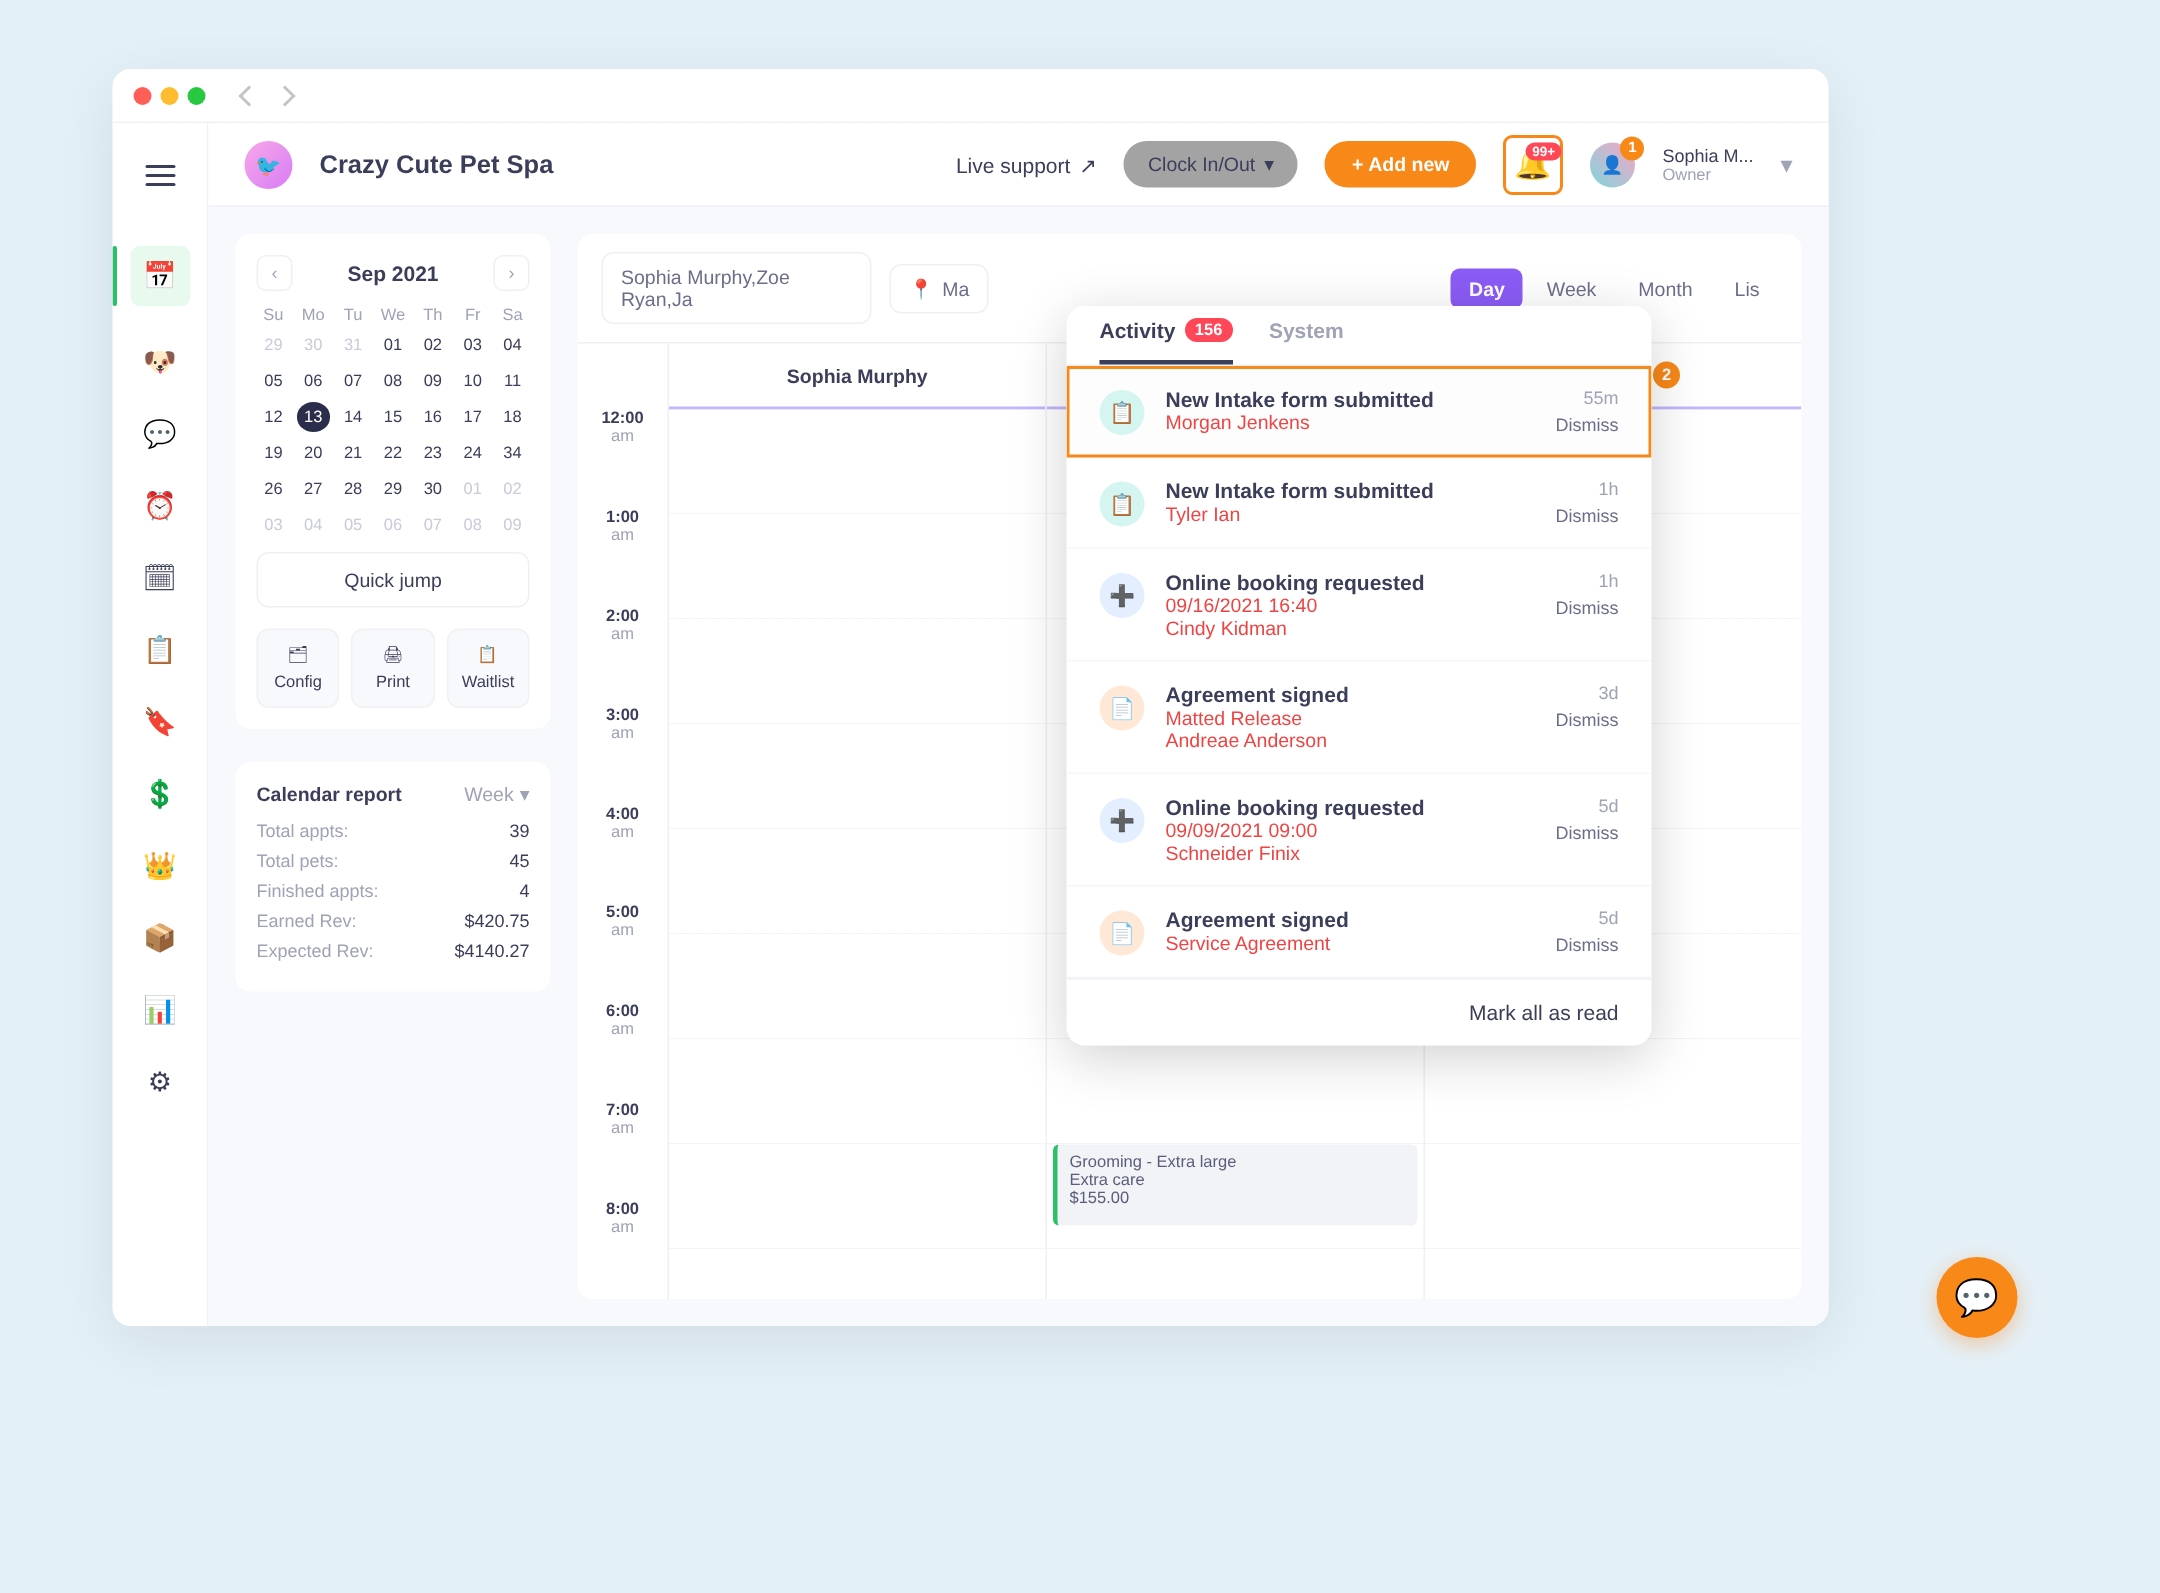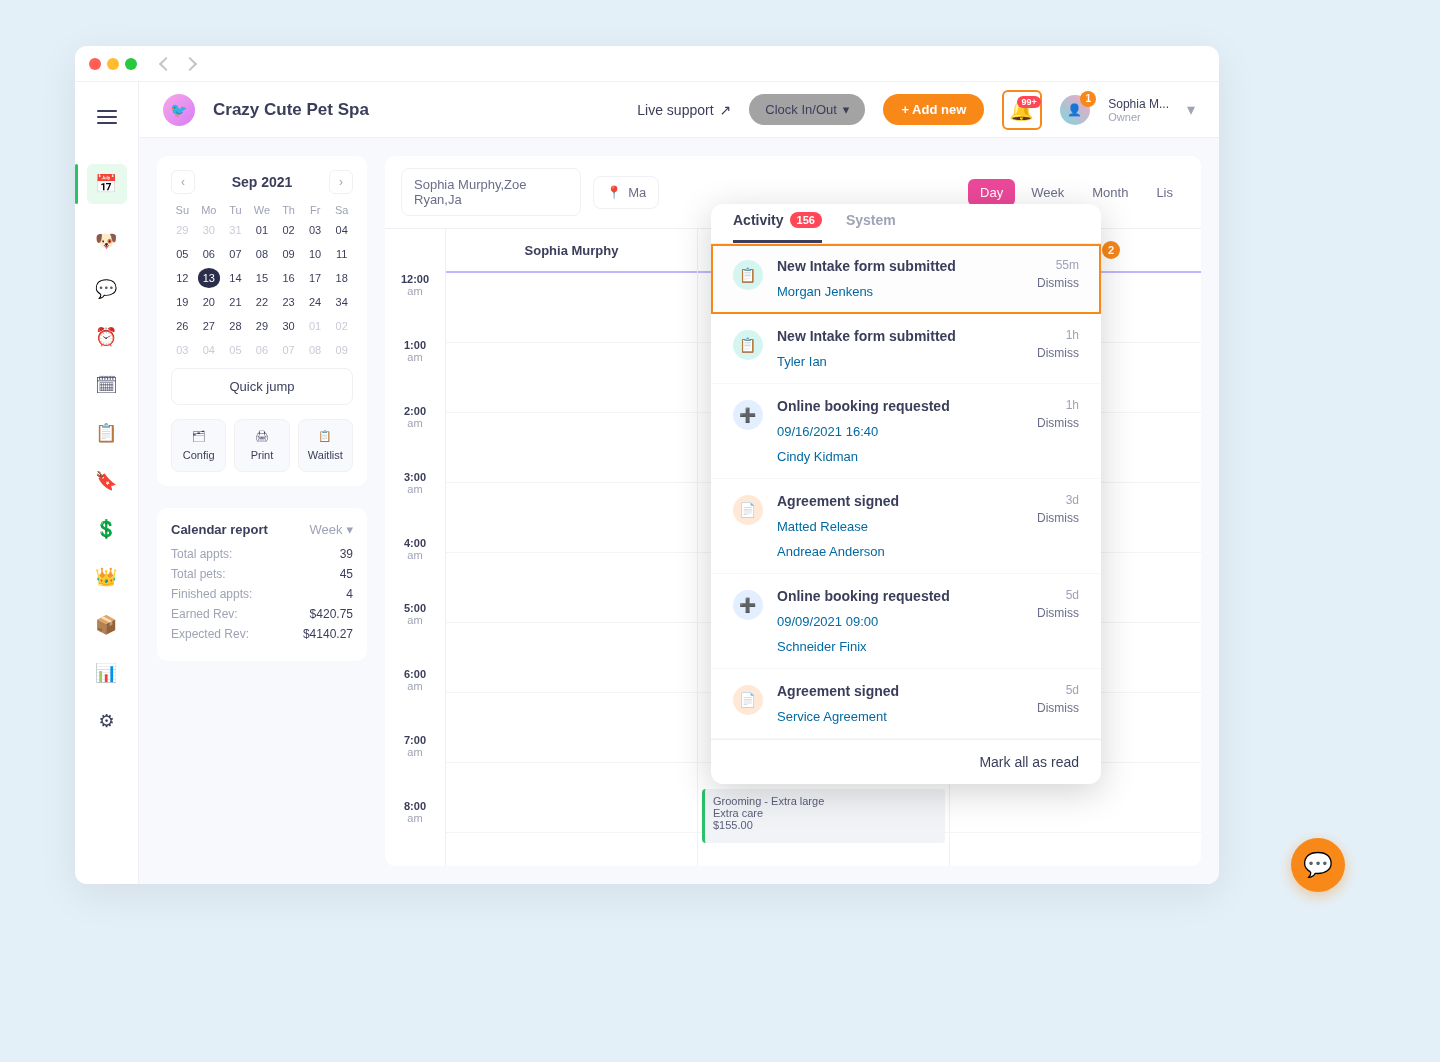--- a/index.html
+++ b/index.html
@@ -52,21 +52,21 @@
 .rpt h4{font-size:13px;font-weight:600;margin-bottom:10px;display:flex;justify-content:space-between;align-items:center}
 .rpt h4 .wk{color:#9ea3b5;font-weight:400;display:flex;align-items:center;gap:4px}
 .rpt-row{display:flex;justify-content:space-between;font-size:12px;margin:6px 0;color:#9ea3b5}
 .rpt-row .v{color:#3b3e5a}
 .calarea{flex:1;display:flex;flex-direction:column;background:#fff;border-radius:10px;min-width:0;position:relative;overflow:hidden}
 .catop{padding:12px 16px;display:flex;align-items:center;gap:12px;border-bottom:1px solid #eef0f4}
 .sinput{flex:0 0 180px;border:1px solid #eef0f4;border-radius:8px;padding:8px 12px;font-size:13px;color:#6a6e8a}
 .pill{border:1px solid #eef0f4;border-radius:8px;padding:8px 12px;font-size:13px;color:#6a6e8a;display:flex;align-items:center;gap:6px}
 .viewtabs{margin-left:auto;display:flex;gap:4px;font-size:13px;color:#6a6e8a;align-items:center}
 .viewtabs .vt{padding:6px 12px;border-radius:6px}
-.viewtabs .vt.a{background:#ec4899;color:#fff;font-weight:400}
+.viewtabs .vt.a{background:#8b5cf6;color:#fff;font-weight:700}
 .schd{flex:1;display:flex;overflow:hidden}
 .timec{width:60px;display:flex;flex-direction:column;padding-top:44px}
 .timec .tc{height:70px;text-align:center;font-size:11px;color:#3b3e5a;font-weight:600}
 .timec .tc span{display:block;font-weight:400;color:#9ea3b5}
 .cols{flex:1;display:flex;position:relative}
 .col{flex:1;border-left:1px solid #eef0f4;display:flex;flex-direction:column}
 .col .ch{height:44px;display:flex;align-items:center;justify-content:center;font-size:13px;font-weight:600;color:#3b3e5a;border-bottom:2px solid #c4b5fd;gap:6px}
 .col .cb{flex:1;position:relative;background:repeating-linear-gradient(transparent,transparent 69px,#f3f4f8 69px,#f3f4f8 70px)}
 .appt{position:absolute;left:4px;right:4px;background:#f1f3f7;border-left:3px solid #2cc069;border-radius:4px;padding:6px 8px;font-size:11px;color:#5a5e7a}
 .obadge{background:#f88818;color:#fff;border-radius:50%;width:18px;height:18px;display:inline-flex;align-items:center;justify-content:center;font-size:11px;font-weight:700}
@@ -80,21 +80,21 @@
 .notif .tab .cnt{background:#ff4757;color:#fff;font-size:11px;padding:2px 7px;border-radius:10px;font-weight:700}
 .nlist{flex:1;overflow:auto}
 .nitem{padding:14px 22px;border-bottom:1px solid #f6f7fa;display:flex;gap:14px}
 .nitem.hl{background:#fdfdfd;outline:2px solid #f88818;outline-offset:-2px}
 .nico{width:30px;height:30px;border-radius:50%;display:flex;align-items:center;justify-content:center;font-size:14px;flex-shrink:0;margin-top:2px}
 .nico.teal{background:#d5f5f1;color:#2dc7b6}
 .nico.blue{background:#e3eeff;color:#4d88ff}
 .nico.org{background:#ffe9d6;color:#f88818}
 .ntxt{flex:1}
 .ntxt .t{font-size:14px;font-weight:600;color:#3b3e5a}
-.ntxt .s{font-size:13px;color:#0369a1;margin-top:10px}
+.ntxt .s{font-size:13px;color:#ef4444;margin-top:0}
 .nmeta{text-align:right;font-size:12px;color:#9ea3b5}
 .nmeta .dm{color:#6a6e8a;font-weight:500;margin-top:4px}
 .nfoot{padding:14px 22px;text-align:right;font-size:14px;color:#3b3e5a;font-weight:500;border-top:1px solid #eef0f4}
 .chatfab{position:fixed;right:95px;bottom:170px;width:54px;height:54px;border-radius:50%;background:#f88818;display:flex;align-items:center;justify-content:center;color:#fff;font-size:24px;box-shadow:0 4px 14px rgba(248,136,24,.4)}
 </style>
 </head>
 <body>
 
 <div class="window">
   <div class="titlebar">
@@ -282,21 +282,21 @@
                   <div class="ch">
                     <span>Sophia Murphy</span>
                   </div>
                   <div class="cb"></div>
                 </div>
                 <div class="col">
                   <div class="ch">
                     <span></span>
                   </div>
                   <div class="cb">
-                    <div class="appt" style="top: 516px; height: 54px;">
+                    <div class="appt" style="top: 490px; height: 54px;">
                       <div>Grooming - Extra large</div>
                       <div>Extra care</div>
                       <div>$155.00</div>
                     </div>
                   </div>
                 </div>
                 <div class="col">
                   <div class="ch">
                     <span>Jay Foster</span>
                     <span class="obadge">2</span>

